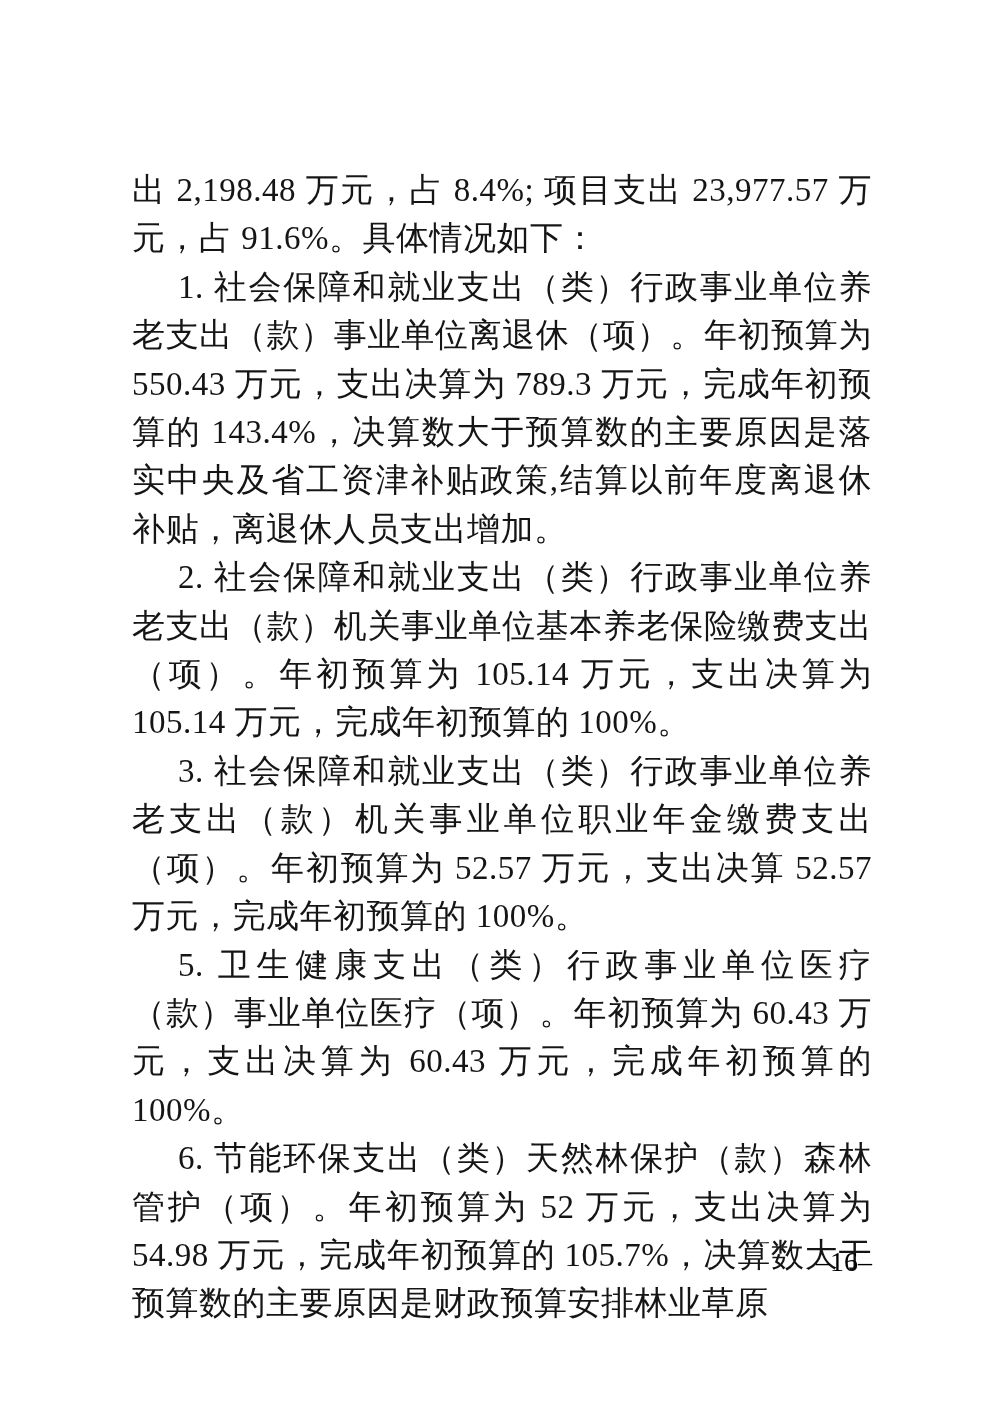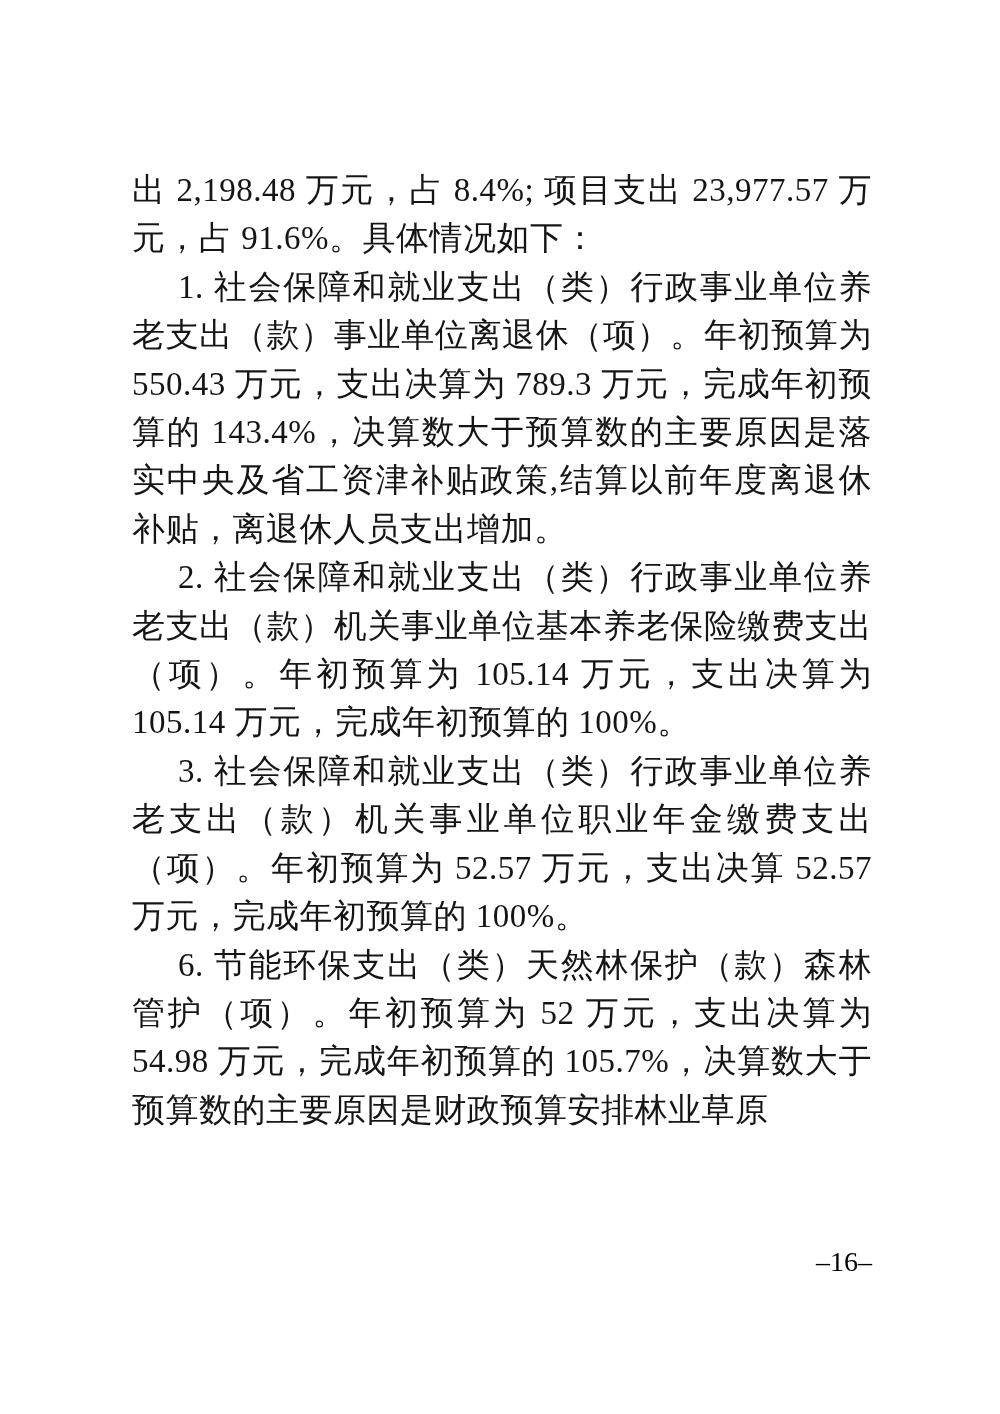--- a/index.html
+++ b/index.html
@@ -46,18 +46,19 @@
 </head>
 <body>
 
 <div class="page">
 
   <div class="doc-body">
     <p>出 2,198.48 万元，占 8.4%; 项目支出 23,977.57 万元，占 91.6%。具体情况如下：</p>
     <p class="indent">1. 社会保障和就业支出（类）行政事业单位养老支出（款）事业单位离退休（项）。年初预算为 550.43 万元，支出决算为 789.3 万元，完成年初预算的 143.4%，决算数大于预算数的主要原因是落实中央及省工资津补贴政策,结算以前年度离退休补贴，离退休人员支出增加。</p>
     <p class="indent">2. 社会保障和就业支出（类）行政事业单位养老支出（款）机关事业单位基本养老保险缴费支出（项）。年初预算为 105.14 万元，支出决算为 105.14 万元，完成年初预算的 100%。</p>
     <p class="indent">3. 社会保障和就业支出（类）行政事业单位养老支出（款）机关事业单位职业年金缴费支出（项）。年初预算为 52.57 万元，支出决算 52.57 万元，完成年初预算的 100%。</p>
+    <p class="indent">5. 卫生健康支出（类）行政事业单位医疗（款）事业单位医疗（项）。年初预算为 60.43 万元，支出决算为 60.43 万元，完成年初预算的 100%。</p>
     <p class="indent">6. 节能环保支出（类）天然林保护（款）森林管护（项）。年初预算为 52 万元，支出决算为 54.98 万元，完成年初预算的 105.7%，决算数大于预算数的主要原因是财政预算安排林业草原</p>
   </div>
 
   <div class="page-footer">–16–</div>
 
 </div>
 
 </body></html>

